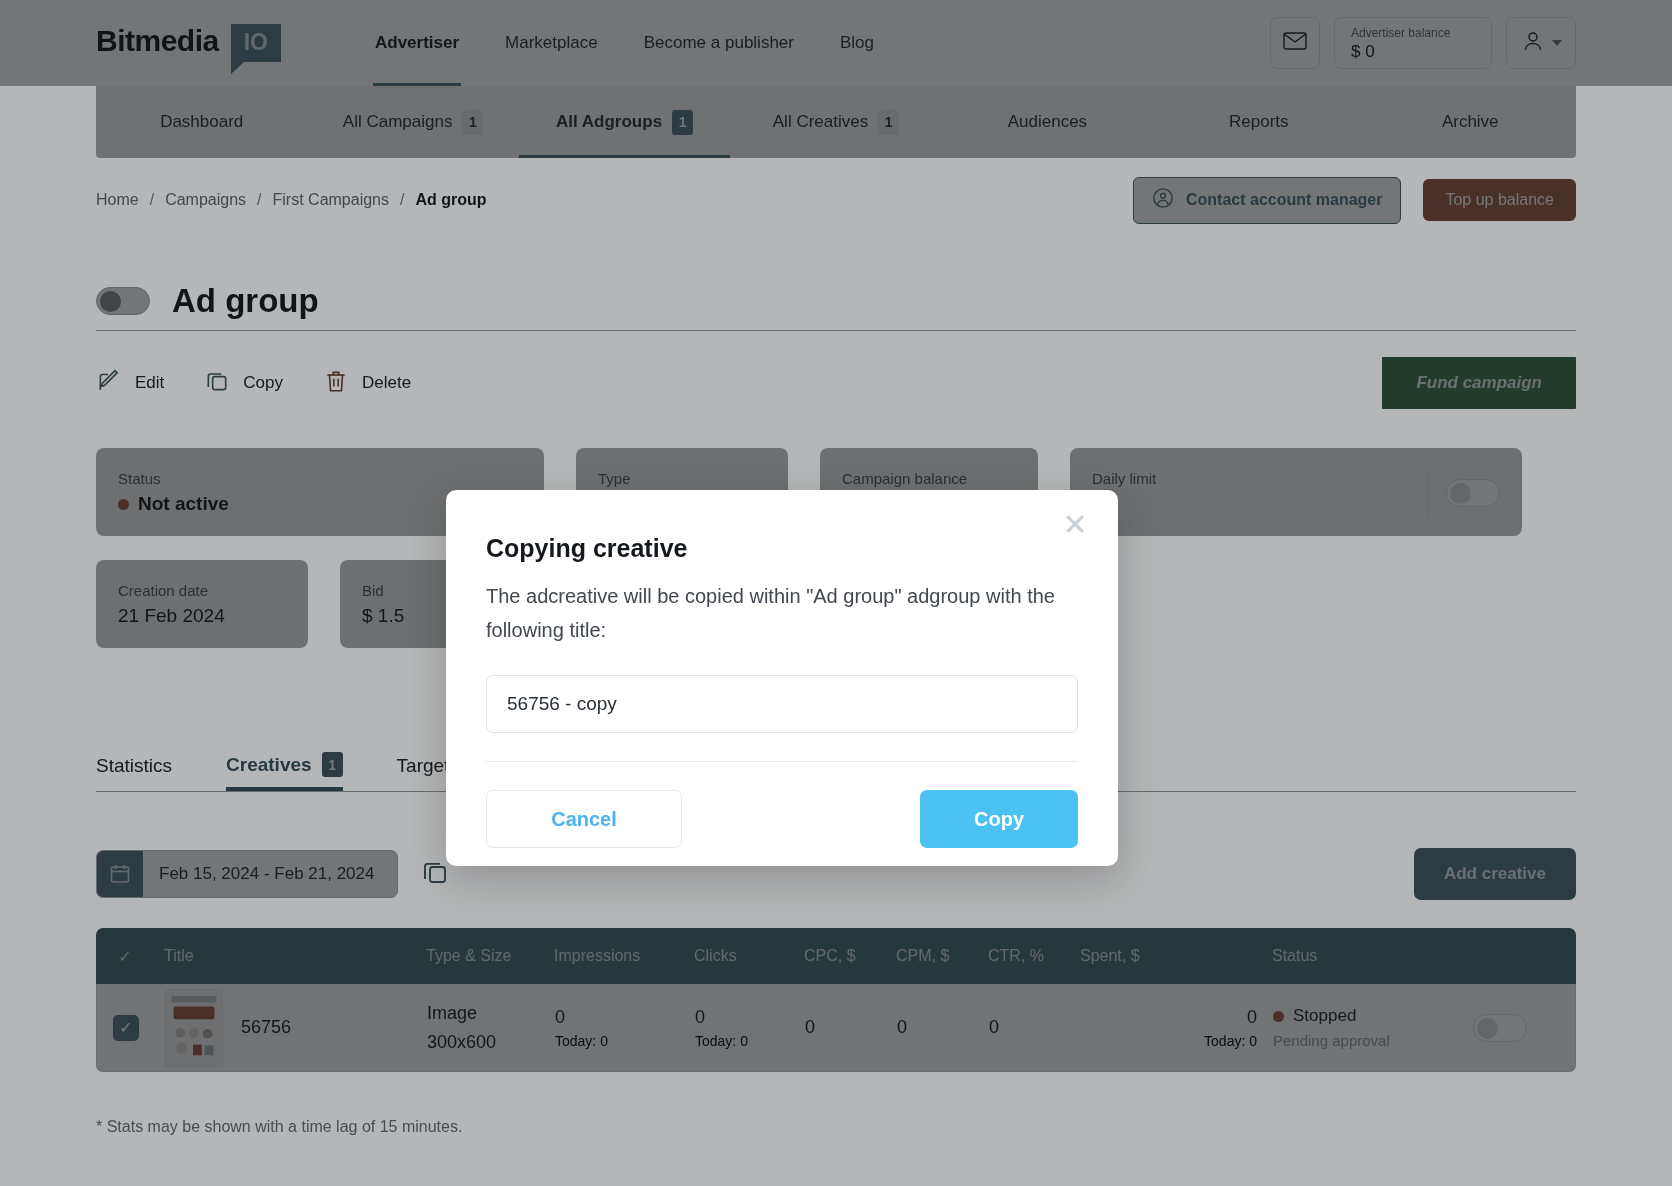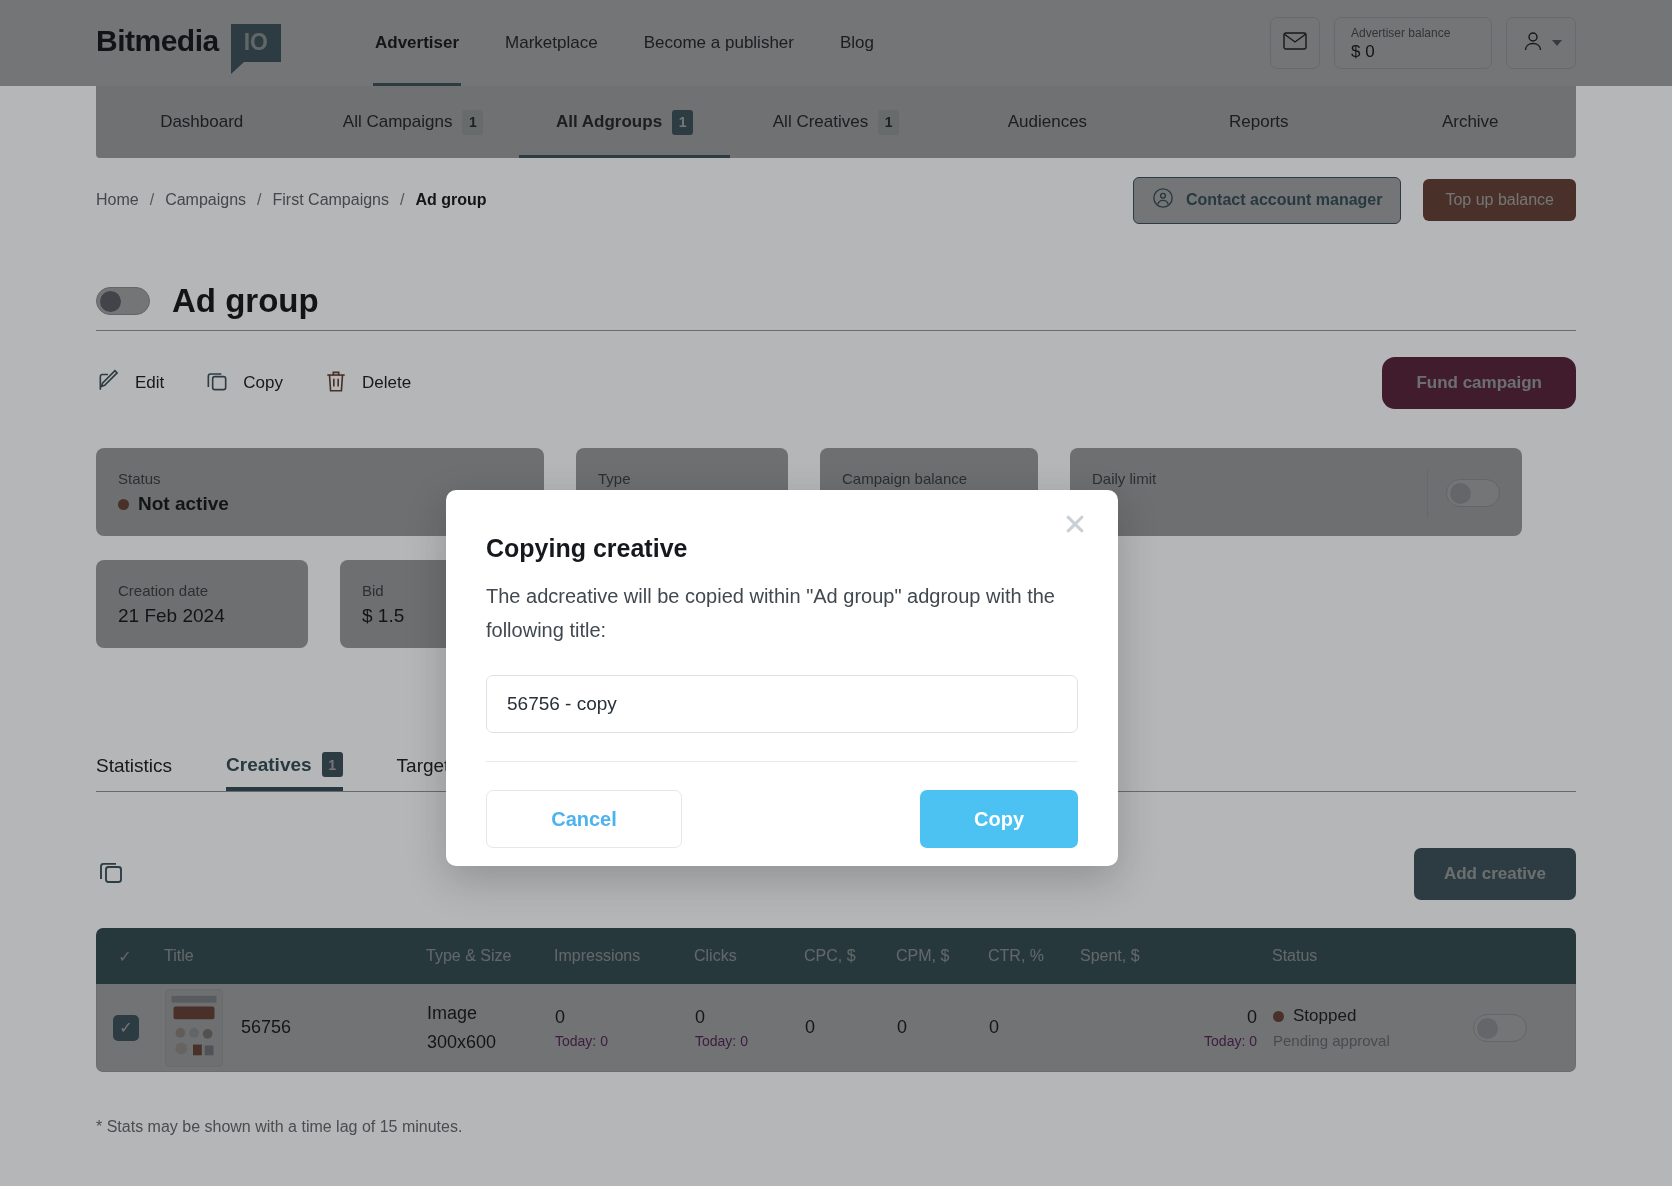--- a/index.html
+++ b/index.html
@@ -143,22 +143,22 @@
   .page-title { font-size: 33px; font-weight: 700; color: #14181d; }
 
   
   .rule { position: absolute; left: 96px; width: 1480px; height: 1px; background: #e3e7eb; }
   .toolbar {
     position: absolute; left: 96px; top: 350px; width: 1480px; height: 66px;
     display: flex; align-items: center; gap: 40px;
   }
   .tool { display: flex; align-items: center; gap: 13px; font-size: 17px; color: #22272d; cursor: pointer; }
   .btn-fill-teal {
-    margin-left: auto; height: 52px; border-radius: 13px; background: #be185d; color: #e8f1f4;
-    font-size: 17px; font-weight: 700; border: none; padding: 0 34px; cursor: pointer;
+    margin-left: auto; height: 52px; border-radius: 1px; background: #15803d; color: #e8f1f4;
+    font-size: 17px; font-weight: 700; border: none; padding: 0 34px; cursor: pointer; font-style: italic;
   }
 
   
   .cards { position: absolute; left: 96px; top: 448px; width: 1480px; }
   .cardrow { display: flex; gap: 32px; margin-bottom: 24px; }
   .card {
     background: #eef1f4; border-radius: 8px; padding: 20px 22px 18px 22px;
     min-height: 82px; display: flex; flex-direction: column; justify-content: center;
     position: relative;
   }
@@ -231,21 +231,21 @@
     width: 26px; height: 26px; border-radius: 5px; background: #3a7c93;
     display: flex; align-items: center; justify-content: center; color: #fff;
     font-size: 16px; cursor: pointer;
   }
   .thumb {
     width: 58px; height: 78px; border-radius: 4px; overflow: hidden;
     background: #e9eef2; border: 1px solid #dfe5ea;
     display: flex; flex-direction: column; align-items: center; justify-content: flex-start;
   }
   .cellmain { font-size: 18px; color: #16191d; }
-  .cellsub { font-size: 14px; color: #a21caf; margin-top: 5px; }
+  .cellsub { font-size: 14px; color: #000000; margin-top: 5px; }
   .cell2 { display: flex; flex-direction: column; justify-content: center; }
   .statusline { display: flex; align-items: center; gap: 9px; font-size: 17px; color: #1b2026; }
   .pend { font-size: 15px; color: #929ba3; margin-top: 6px; }
   .footnote {
     position: absolute; left: 96px; top: 1118px; font-size: 16px; color: #9aa2aa;
   }
 
   
   .modal {
     position: absolute; z-index: 60;
@@ -468,20 +468,30 @@
       <div class="itab active">
         <span>Creatives</span>
         <span class="badge teal">1</span>
       </div>
       <div class="itab">
         <span>Targeting</span>
       </div>
     </div>
 
     <div class="filterrow">
+      <div class="datepick">
+        <span class="cal-ico">
+          <svg width="24" height="24" viewBox="0 0 24 24" fill="none" stroke="#dbe8ec" stroke-width="1.6">
+            <rect x="3.5" y="5" width="17" height="15" rx="2"></rect>
+              <path d="M3.5 9.5h17"></path>
+            <path d="M8 3v4M16 3v4"></path>
+          </svg>
+        </span>
+        <span class="dateval">Feb 15, 2024  -  Feb 21, 2024</span>
+      </div>
       <span>
         <svg width="30" height="30" viewBox="0 0 24 24" fill="none" stroke="#3a7c93" stroke-width="1.5">
           <rect x="8" y="8" width="12" height="12" rx="2"></rect>
             <path d="M16 5.5H6a2 2 0 0 0-2 2v10"></path>
         </svg>
       </span>
       <button class="btn-add">Add creative</button>
     </div>
 
     <div class="table">

